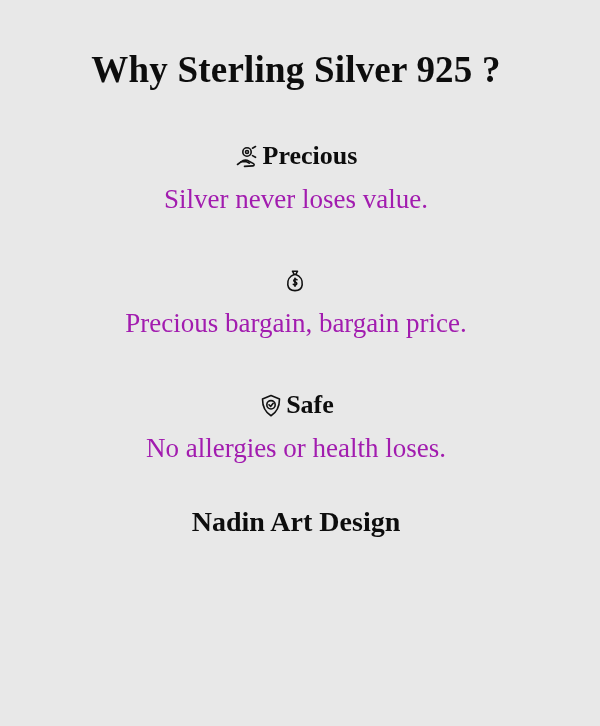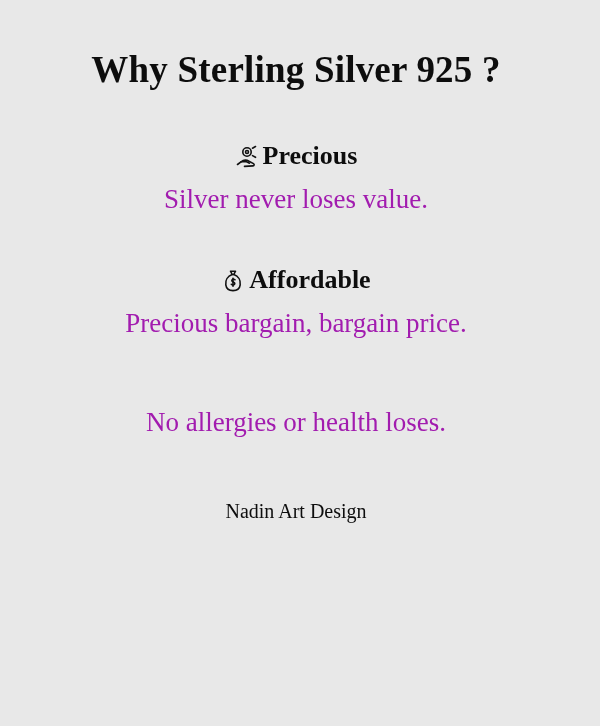--- a/index.html
+++ b/index.html
@@ -76,24 +76,24 @@
   }
   .feature-desc {
     margin-top: 14px;
     font-family: "Liberation Serif", serif;
     font-size: 27px;
     line-height: 1.2;
     color: #a21caf;
     text-align: center;
   }
   .brand {
-    margin-top: 62px;
+    margin-top: 42px;
     font-family: "Liberation Serif", serif;
-    font-weight: normal;
-    font-size: 20px;
+    font-weight: bold;
+    font-size: 28px;
     color: #0d0d0d;
     text-align: center;
   }
 </style>
 </head>
 <body>
 
 <div class="page">
 
   <div class="headline">Why Sterling Silver 925 ?</div>
@@ -120,26 +120,35 @@
     <div class="feature">
       <div class="feature-head">
         <span class="feature-icon">
           <svg width="26" height="26" viewBox="0 0 26 26" fill="none" stroke="#111111" stroke-width="1.6" stroke-linecap="round" stroke-linejoin="round">
             <path d="M9.5 3.2 L14.5 3.2 L12.8 6.5 L11.2 6.5 Z"></path>
             <path d="M11.2 6.5 C6.5 8.2 4.2 12.5 4.8 16.8 C5.3 20.4 8.2 22.6 12 22.6 C15.8 22.6 18.7 20.4 19.2 16.8 C19.8 12.5 17.5 8.2 12.8 6.5"></path>
             <path d="M14 11.8 C13.3 11.1 10.8 10.9 10.8 12.6 C10.8 14.3 13.8 13.7 13.8 15.6 C13.8 17.3 11.2 17.2 10.3 16.3"></path>
             <path d="M12 10.3 L12 18.3"></path>
           </svg>
         </span>
-        <span class="feature-title">Affordable</span>
       </div>
       <div class="feature-desc">Precious bargain, bargain price.</div>
     </div>
 
     <div class="feature">
+      <div class="feature-head">
+        <span class="feature-icon">
+          <svg width="26" height="26" viewBox="0 0 26 26" fill="none" stroke="#111111" stroke-width="1.6" stroke-linecap="round" stroke-linejoin="round">
+            <path d="M13 2.6 L21.5 6.1 C21.5 13.2 18.6 19.4 13 22.8 C7.4 19.4 4.5 13.2 4.5 6.1 Z"></path>
+            <circle cx="13" cy="11.8" r="4.2"></circle>
+            <path d="M11 11.8 L12.6 13.4 L15.2 10.3"></path>
+          </svg>
+        </span>
+        <span class="feature-title">Safe</span>
+      </div>
       <div class="feature-desc">No allergies or health loses.</div>
     </div>
 
   </div>
 
   <div class="brand">Nadin Art Design</div>
 
 </div>
 
 </body></html>

